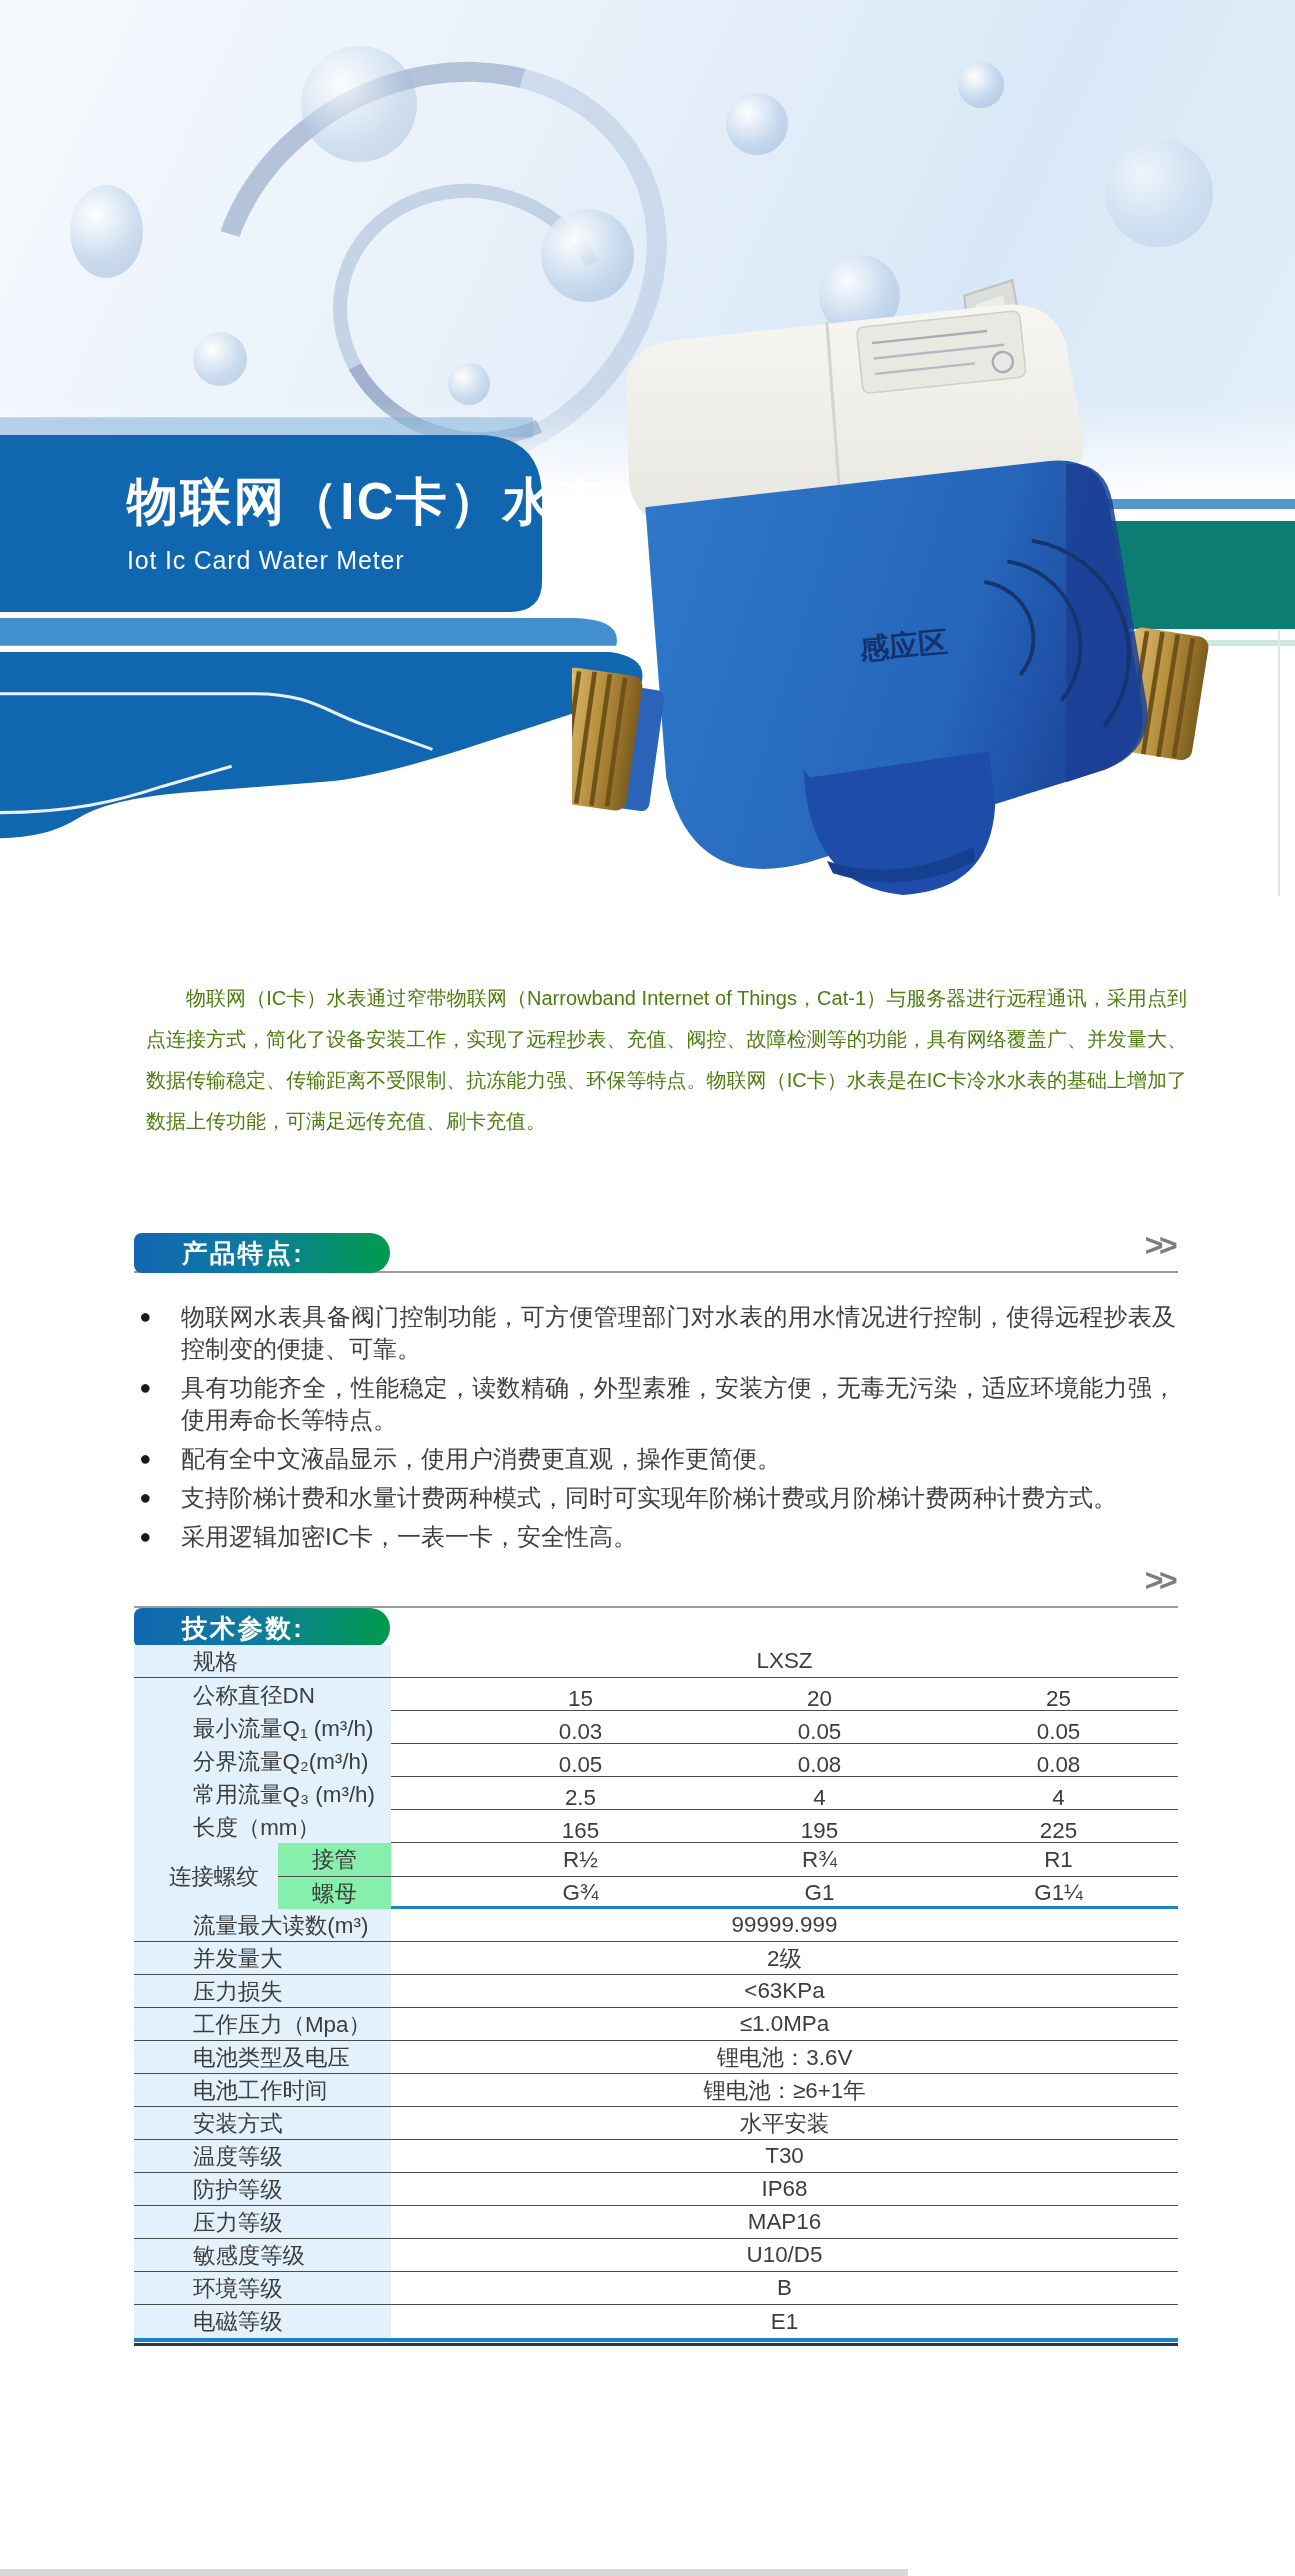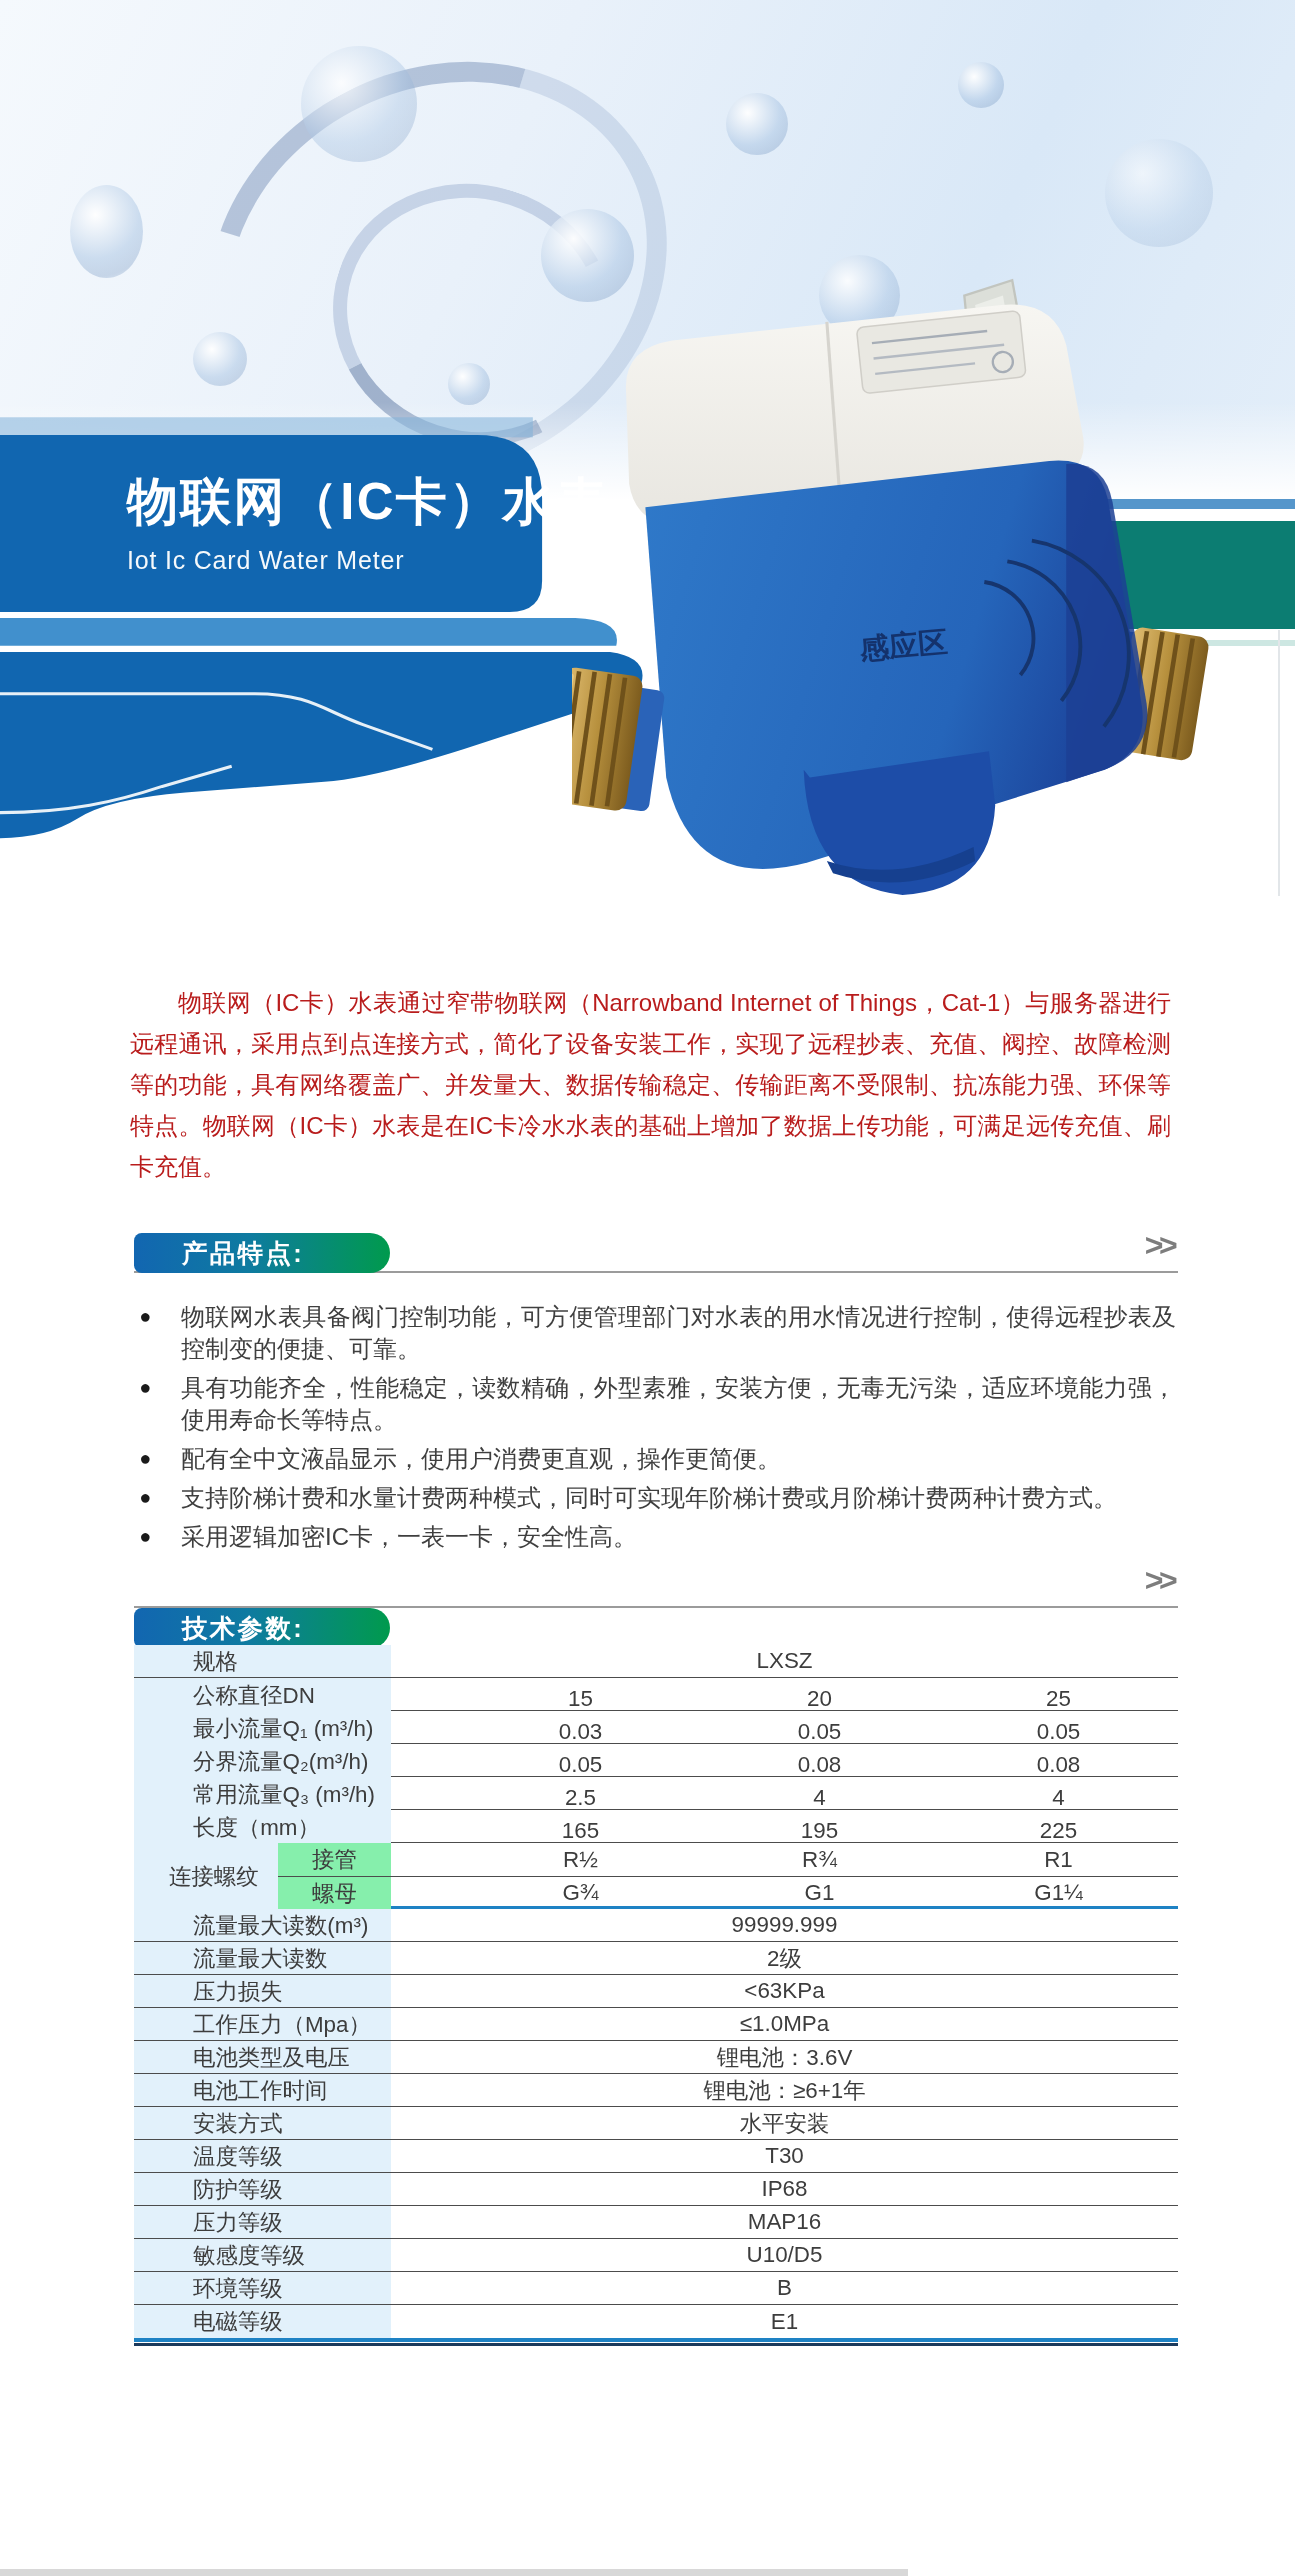--- a/index.html
+++ b/index.html
@@ -38,22 +38,22 @@
   
   .banner-svg{position:absolute;left:0;top:417px;width:695px;height:433px;}
   .banner-text{position:absolute;left:127px;top:473px;width:494px;color:#fff;}
   .banner-title{font-size:51px;font-weight:bold;letter-spacing:2.3px;line-height:1.15;}
   .banner-sub{font-size:25px;font-weight:300;letter-spacing:0.8px;margin-top:14px;opacity:.96;}
 
   
   .meter{position:absolute;left:572px;top:274px;width:641px;height:641px;}
 
   
-  .intro{position:absolute;left:130px;top:958px;width:1041px;
-         font-size:24px;line-height:41px;text-align:justify;color:#b91c1c;text-indent:2em;}
+  .intro{position:absolute;left:146px;top:958px;width:1041px;
+         font-size:20px;line-height:41px;text-align:justify;color:#4d7c0f;text-indent:2em;}
 
   
   .sec-line{position:absolute;left:134px;width:1044px;height:2.3px;background:#9b9b9b;}
   .badge{position:absolute;left:134px;width:256px;height:40px;box-sizing:border-box;
          border-radius:7.7px 20px 20px 7.7px;
          background:linear-gradient(90deg,#1266b1 0%,#0e7ba0 45%,#009a4d 100%);
          color:#fff;font-size:25.5px;font-weight:bold;letter-spacing:2.3px;
          display:flex;align-items:center;padding-left:48px;}
   .more{position:absolute;width:70px;text-align:right;right:122px;
         font-size:32px;color:#7d7d7d;letter-spacing:-4.6px;font-weight:bold;}
@@ -289,21 +289,21 @@
       <div class="th-cell sub-border">G¾</div>
       <div class="th-cell sub-border">G1</div>
       <div class="th-cell sub-border">G1¼</div>
     </div>
 
     <div class="t-row">
       <div class="lbl">流量最大读数(m³)</div>
       <div class="val-wide">99999.999</div>
     </div>
     <div class="t-row">
-      <div class="lbl">流量最大读数</div>
+      <div class="lbl">并发量大</div>
       <div class="val-wide">2级</div>
     </div>
     <div class="t-row">
       <div class="lbl">压力损失</div>
       <div class="val-wide">&lt;63KPa</div>
     </div>
     <div class="t-row">
       <div class="lbl">工作压力（Mpa）</div>
       <div class="val-wide">≤1.0MPa</div>
     </div>

